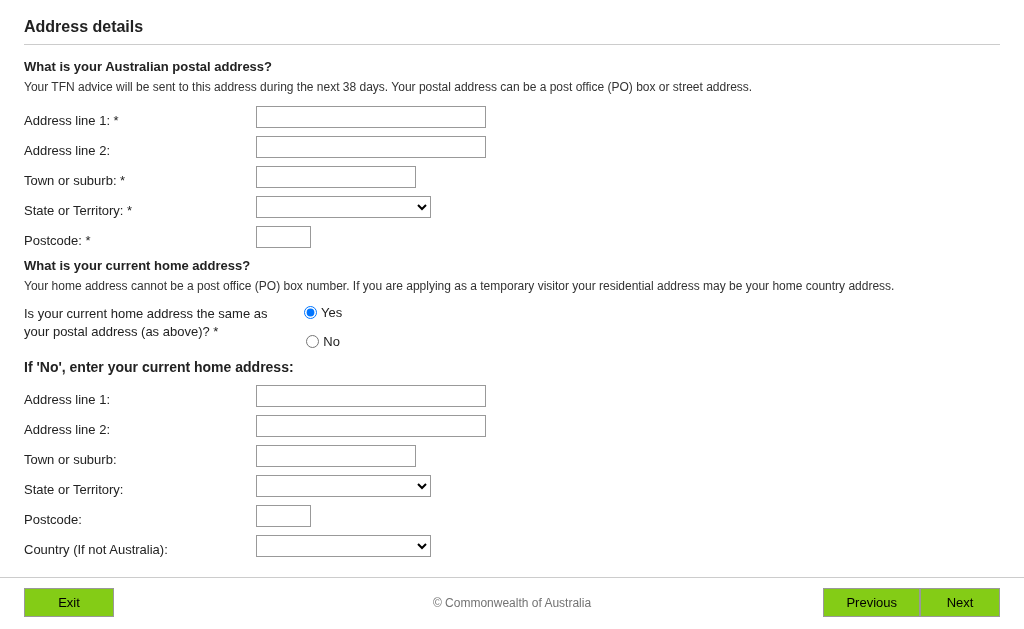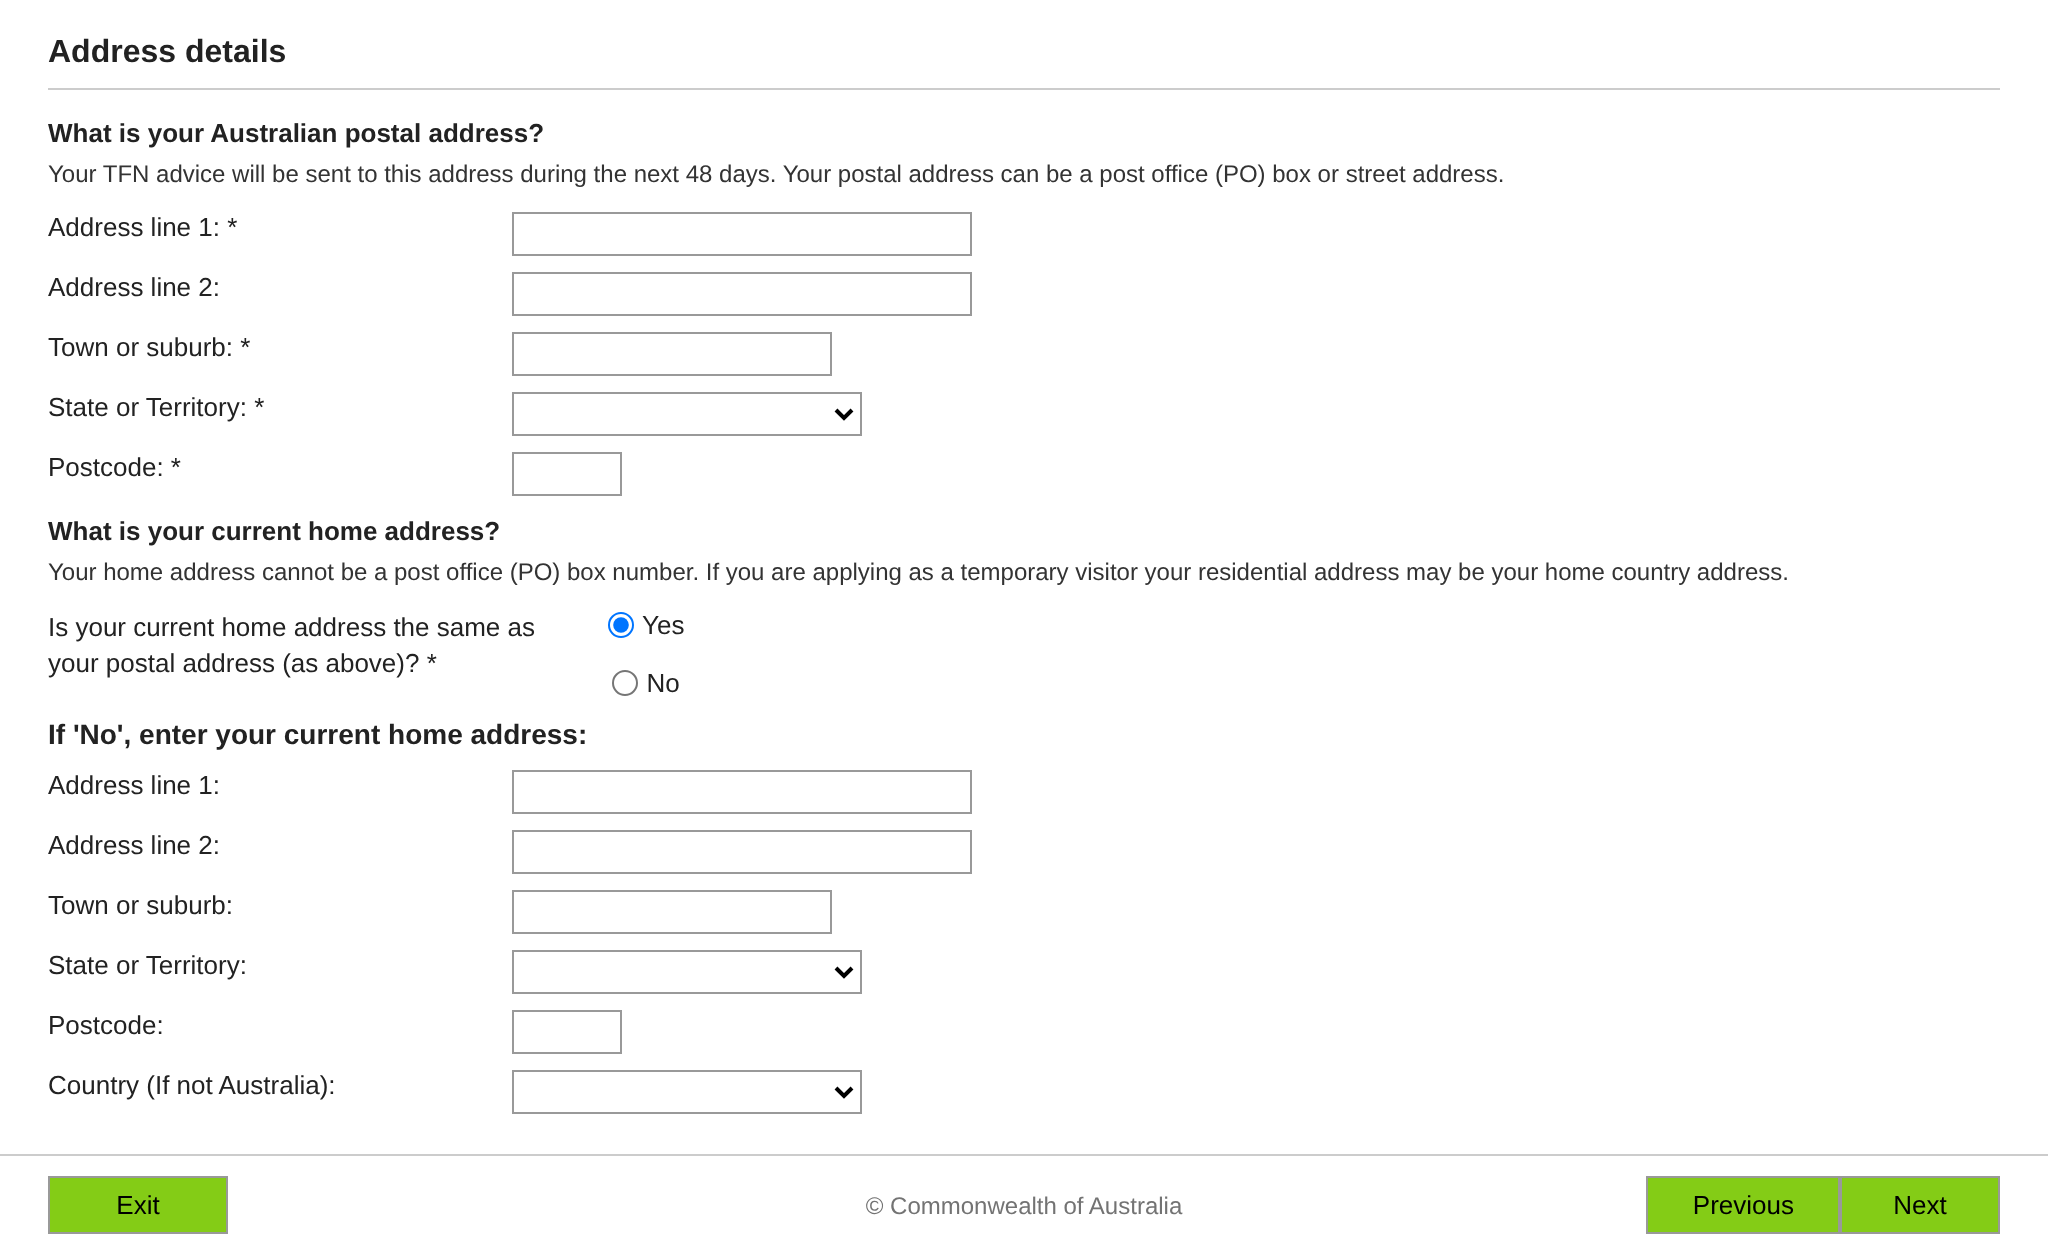--- a/index.html
+++ b/index.html
@@ -29,21 +29,21 @@
       font-weight: bold;
       margin-bottom: 6px;
     }
     .section-desc {
       font-size: 12px;
       color: #333;
       margin-bottom: 12px;
     }
     .form-row {
       display: flex;
-      align-items: flex-start;
+      align-items: flex-end;
       margin-bottom: 8px;
       gap: 12px;
     }
     .form-label {
       width: 220px;
       min-width: 220px;
       font-size: 13px;
       padding-right: 10px;
     }
     input[type="text"] {
@@ -140,21 +140,21 @@
   </style>
 </head>
 <body>
 
 <div class="page-wrapper">
   <h1>Address details</h1>
   <hr>
 
   <div>
     <div class="section-title">What is your Australian postal address?</div>
-    <div class="section-desc">Your TFN advice will be sent to this address during the next 48 days. Your postal address can be a post office (PO) box or street address.</div>
+    <div class="section-desc">Your TFN advice will be sent to this address during the next 38 days. Your postal address can be a post office (PO) box or street address.</div>
 
     <div class="form-row">
       <div class="form-label">Address line 1: *</div>
       <input type="text" class="long" value="" style="">
     </div>
     <div class="form-row">
       <div class="form-label">Address line 2:</div>
       <input type="text" class="long" value="" style="">
     </div>
     <div class="form-row">

